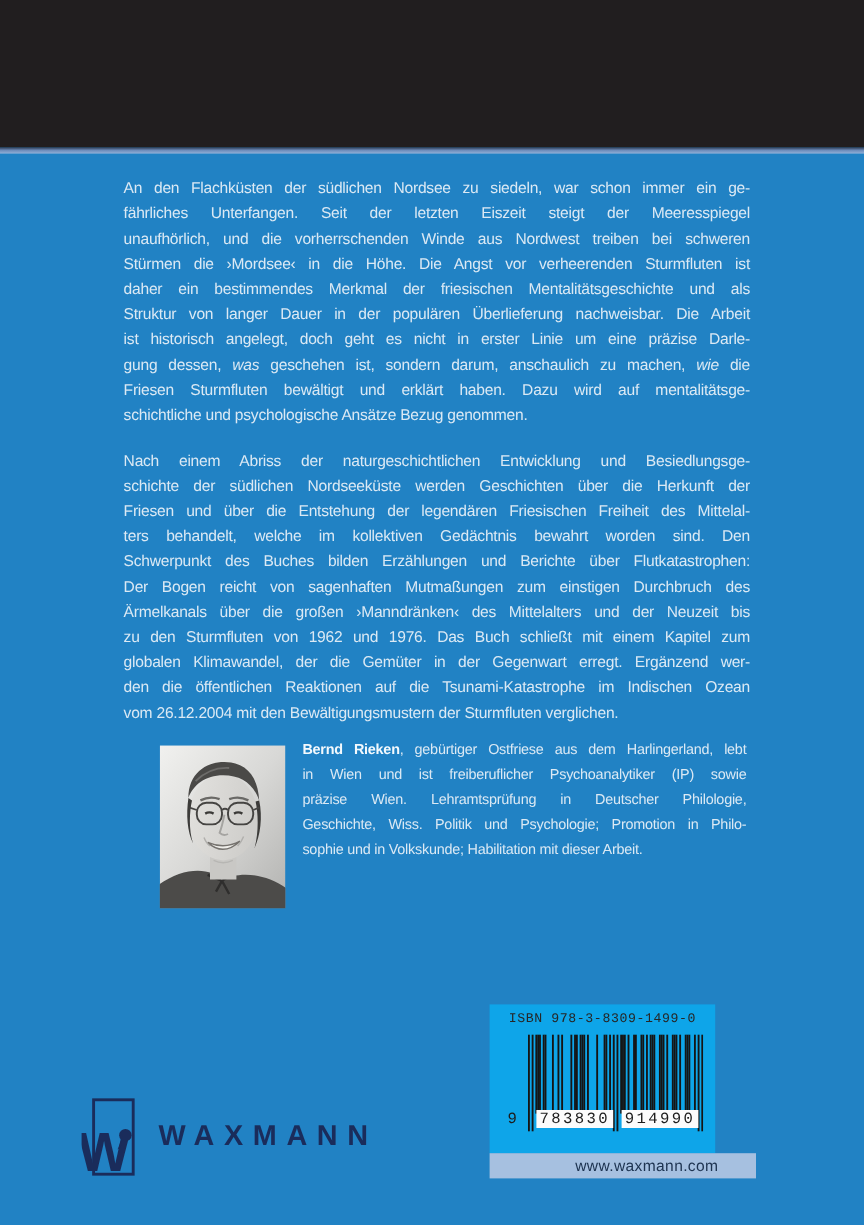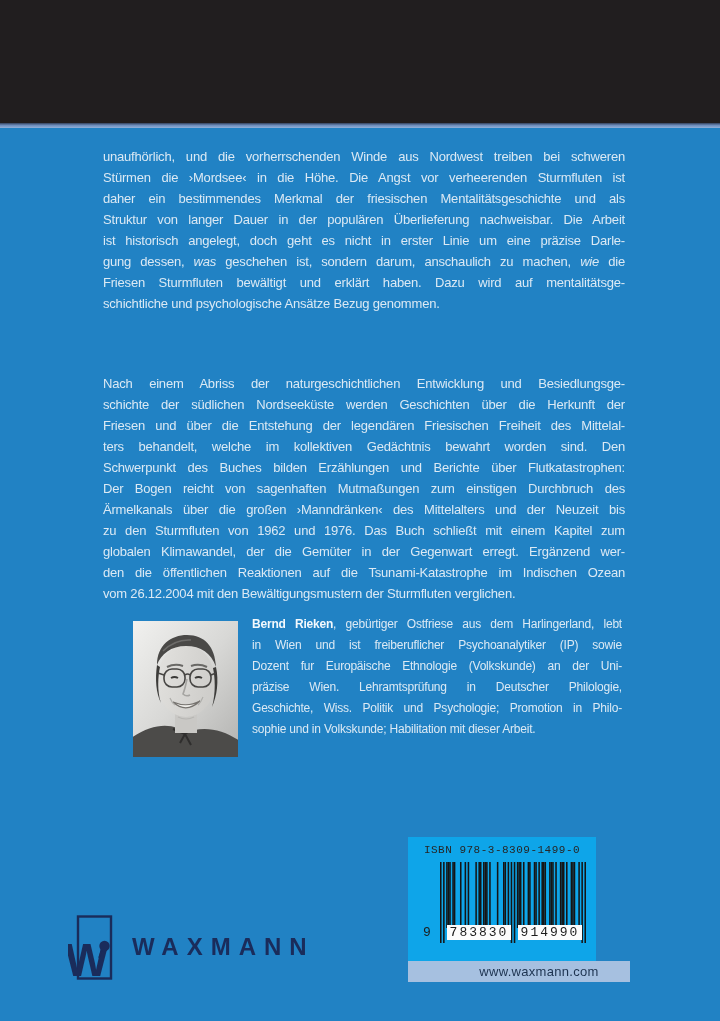--- a/index.html
+++ b/index.html
@@ -53,20 +53,22 @@
 </style>
 </head>
 <body>
 
 <div class="stage">
 
   <div class="top-band"></div>
   <div class="page-edge"></div>
 
   <div class="blurb" id="p1">
+      <div class="jline">An den Flachküsten der südlichen Nordsee zu siedeln, war schon immer ein ge-</div>
+      <div class="jline">fährliches Unterfangen. Seit der letzten Eiszeit steigt der Meeresspiegel</div>
       <div class="jline">unaufhörlich, und die vorherrschenden Winde aus Nordwest treiben bei schweren</div>
       <div class="jline">Stürmen die ›Mordsee‹ in die Höhe. Die Angst vor verheerenden Sturmfluten ist</div>
       <div class="jline">daher ein bestimmendes Merkmal der friesischen Mentalitätsgeschichte und als</div>
       <div class="jline">Struktur von langer Dauer in der populären Überlieferung nachweisbar. Die Arbeit</div>
       <div class="jline">ist historisch angelegt, doch geht es nicht in erster Linie um eine präzise Darle-</div>
       <div class="jline">gung dessen, <i>was</i> geschehen ist, sondern darum, anschaulich zu machen, <i>wie</i> die</div>
       <div class="jline">Friesen Sturmfluten bewältigt und erklärt haben. Dazu wird auf mentalitätsge-</div>
       <div class="jline last">schichtliche und psychologische Ansätze Bezug genommen.</div>
     </div>
 
@@ -128,21 +130,20 @@
       <path d="M40,81 Q53,93 67,80 Q54,87 40,81 Z" fill="#efeeea" stroke="#75726e" stroke-width="1.2"></path>
       <path d="M37,77 Q39,82 42,84 M70,76 Q68,81 65,84" fill="none" stroke="#b0afac" stroke-width="1.2"></path>
 
       <path d="M45,96 Q53,100 61,96" fill="none" stroke="#b7b6b3" stroke-width="1.2"></path>
     </svg>
   </div>
 
   <div class="bio">
       <div class="jline"><b>Bernd Rieken</b>, gebürtiger Ostfriese aus dem Harlingerland, lebt</div>
       <div class="jline">in Wien und ist freiberuflicher Psychoanalytiker (IP) sowie</div>
-      <div class="jline">Dozent fur Europäische Ethnologie (Volkskunde) an der Uni-</div>
       <div class="jline">präzise Wien. Lehramtsprüfung in Deutscher Philologie,</div>
       <div class="jline">Geschichte, Wiss. Politik und Psychologie; Promotion in Philo-</div>
       <div class="jline last">sophie und in Volkskunde; Habilitation mit dieser Arbeit.</div>
     </div>
 
   <div class="isbn-box">
     <div class="isbn-label">ISBN 978-3-8309-1499-0</div>
     <svg class="barcode" id="barcode" viewBox="0 0 95 81" preserveAspectRatio="none">
         <rect x="0" y="0" width="1" height="81" fill="#151515"></rect>
         <rect x="2" y="0" width="1" height="81" fill="#151515"></rect>

